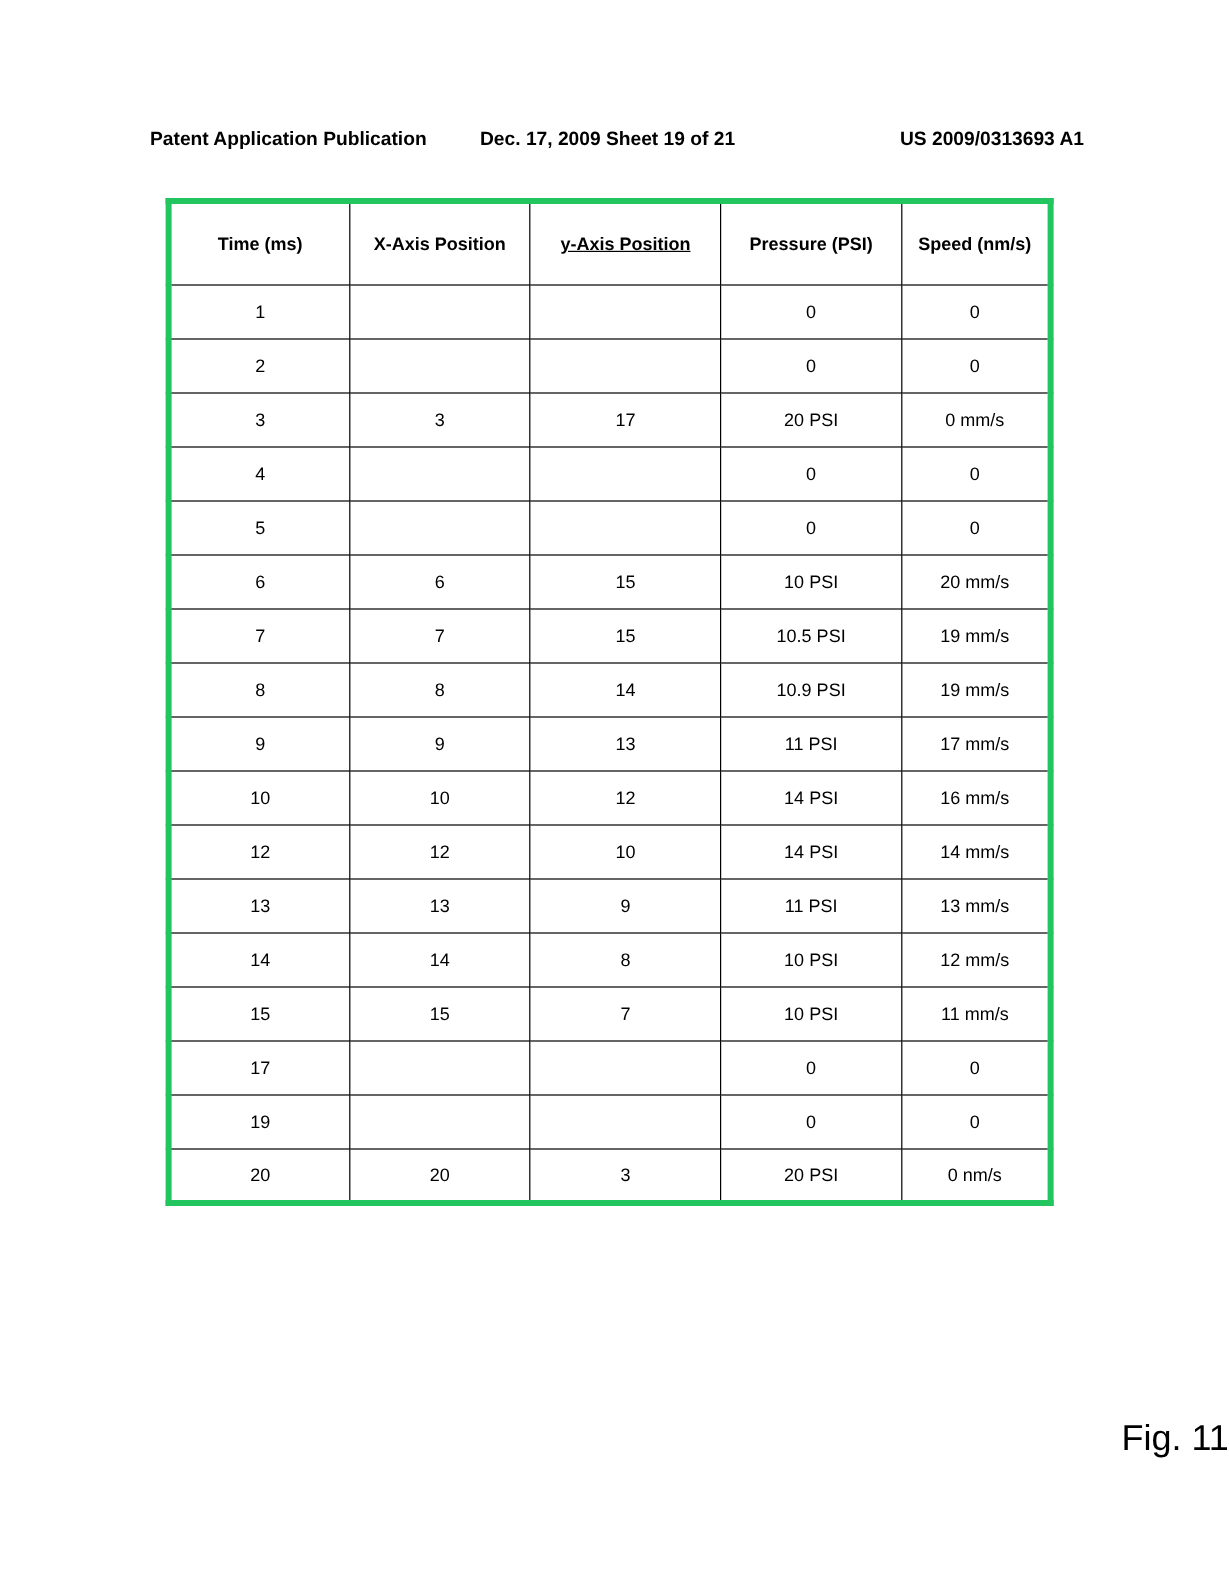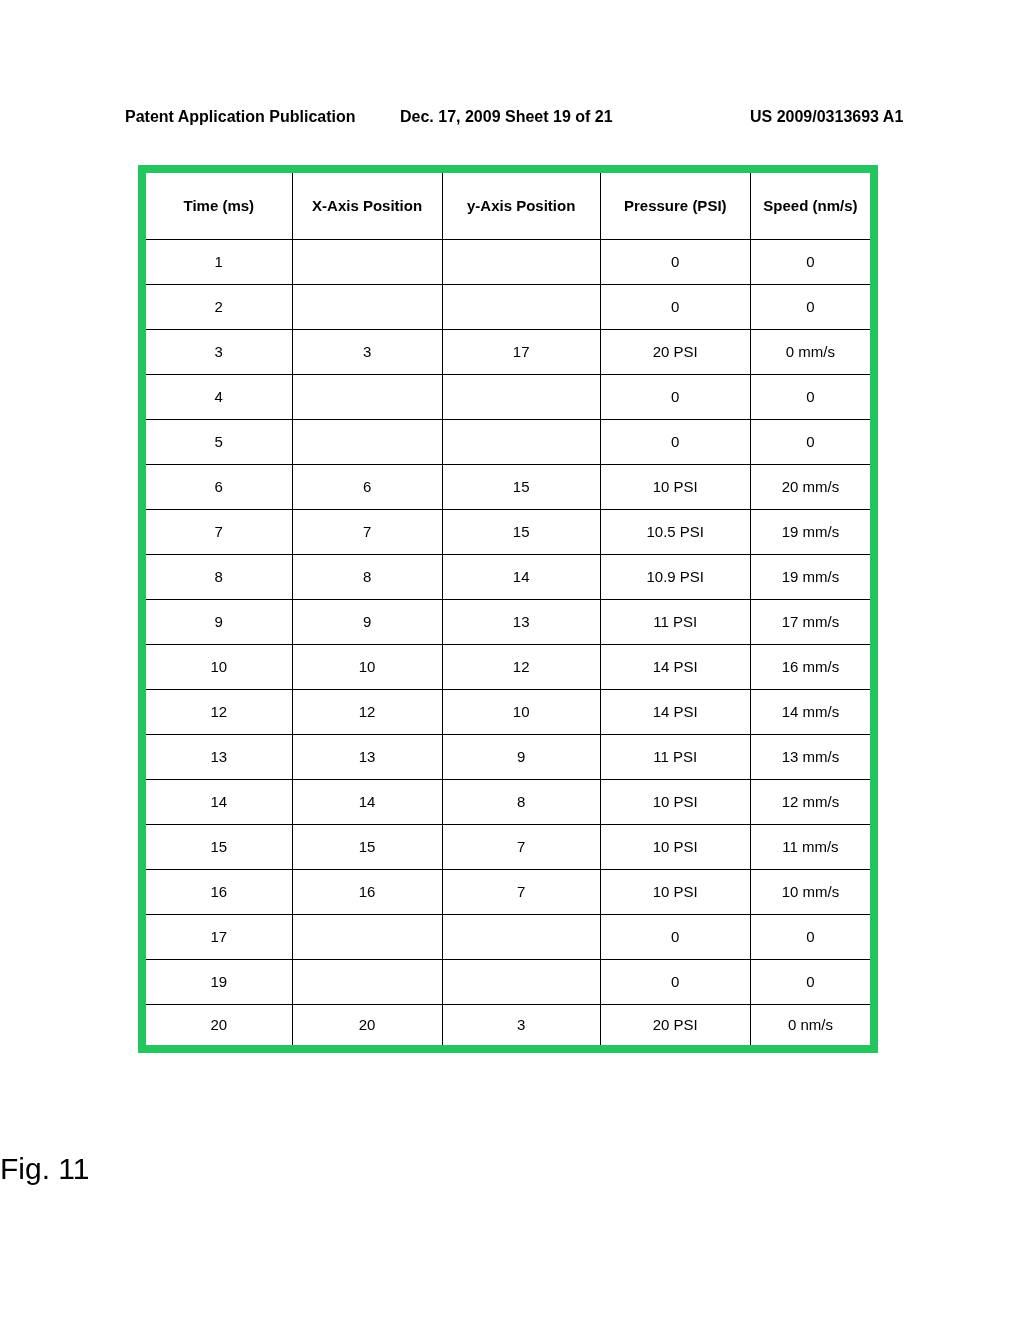--- a/index.html
+++ b/index.html
@@ -33,21 +33,21 @@
     }
     .header-right {
       position: absolute;
       left: 750px;
     }
     .data-table {
       position: absolute;
       top: 165px;
       left: 138px;
       border-collapse: collapse;
-      border: 8px solid #22c55e;
+      border: 5px solid #22c55e;
       width: 740px;
     }
     .data-table th,
     .data-table td {
       border: 1px solid #000;
       text-align: center;
       font-size: 15px;
       padding: 0;
     }
     .data-table th {
@@ -56,28 +56,28 @@
       vertical-align: middle;
       line-height: 1.3;
     }
     .data-table td {
       height: 45px;
       font-weight: normal;
       vertical-align: middle;
     }
     .col-time { width: 148px; }
     .col-x { width: 148px; }
-    .col-y { width: 156px; }
+    .col-y { width: 156px; text-decoration: underline; }
     .col-pressure { width: 148px; }
     .col-speed { width: 122px; }
     .figure-label {
       position: absolute;
-      top: 1152px;
+      top: 1182px;
       width: 100%;
-      text-align: left;
+      text-align: right;
       font-size: 30px;
       font-weight: normal;
     }
   </style>
 </head>
 <body>
 
 <div class="header-row">
   <span class="header-left">Patent Application Publication</span>
   <span class="header-center">Dec. 17, 2009  Sheet 19 of 21</span>
@@ -187,27 +187,20 @@
         <td>12 mm/s</td>
       </tr>
       <tr>
         <td>15</td>
         <td>15</td>
         <td>7</td>
         <td>10 PSI</td>
         <td>11 mm/s</td>
       </tr>
       <tr>
-        <td>16</td>
-        <td>16</td>
-        <td>7</td>
-        <td>10 PSI</td>
-        <td>10 mm/s</td>
-      </tr>
-      <tr>
         <td>17</td>
         <td></td>
         <td></td>
         <td>0</td>
         <td>0</td>
       </tr>
       <tr>
         <td>19</td>
         <td></td>
         <td></td>

